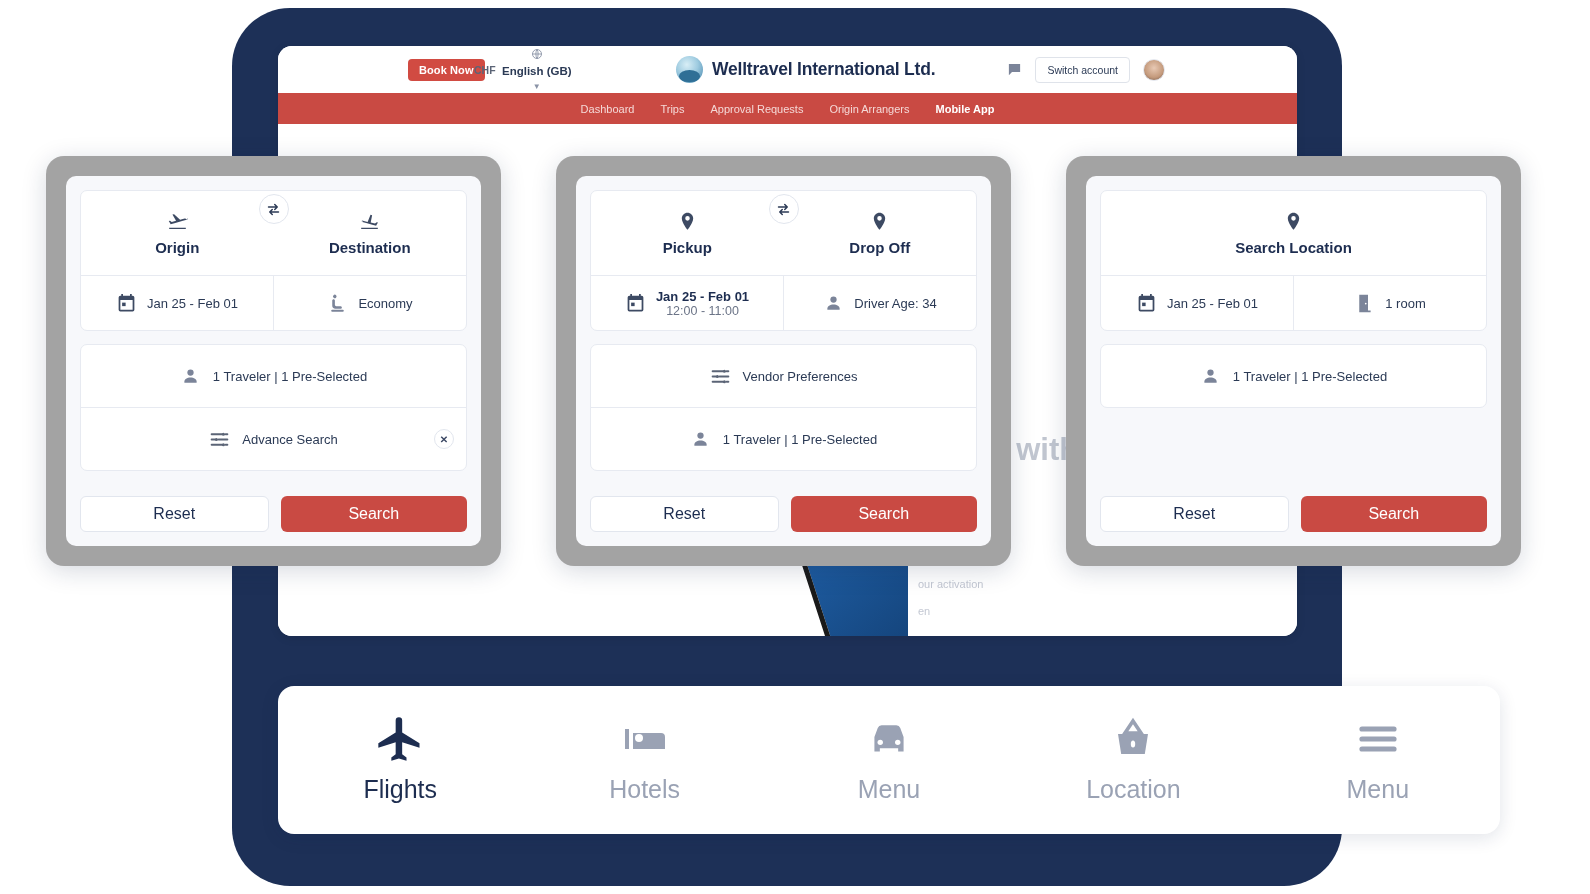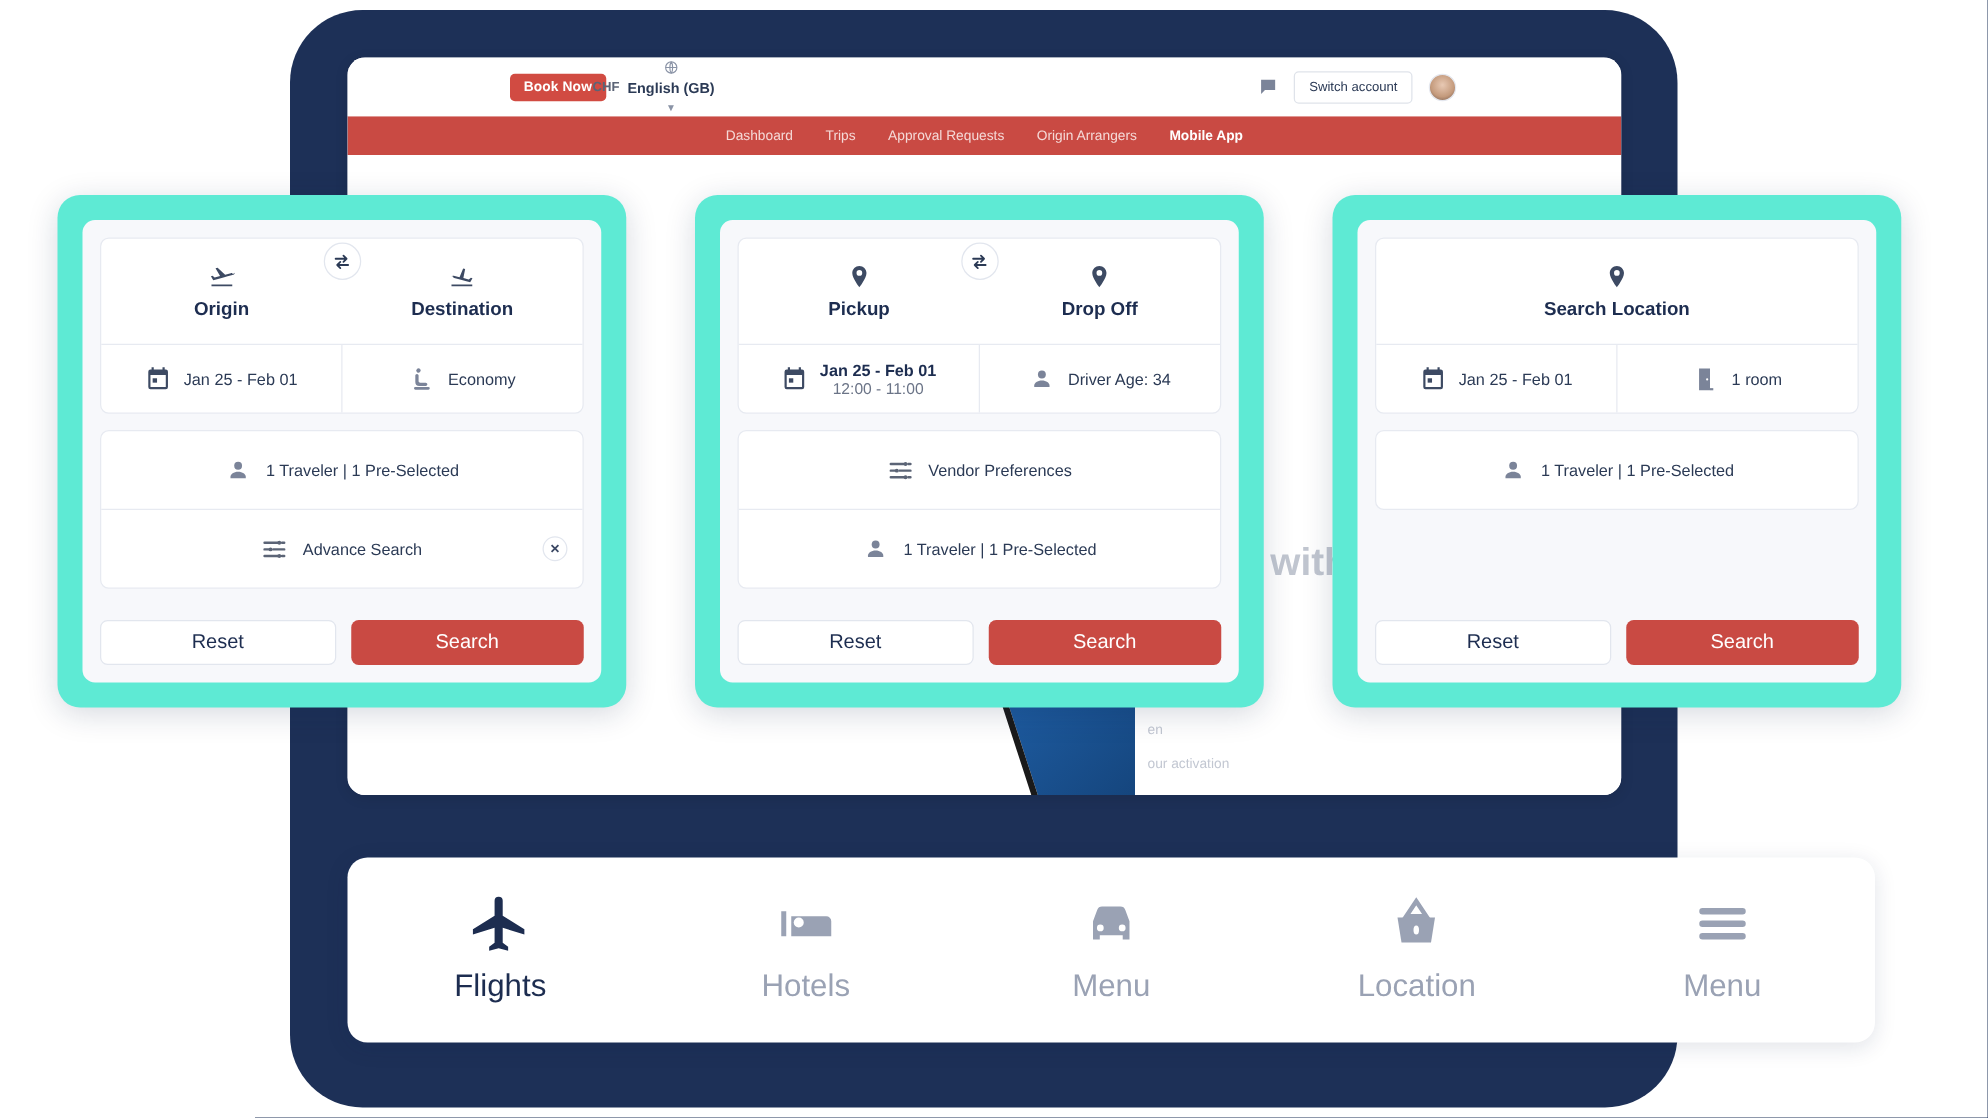--- a/index.html
+++ b/index.html
@@ -144,21 +144,21 @@
     background: linear-gradient(155deg, #13437c 0%, #1d5a9e 45%, #0f3665 100%);
     border: 5px solid #1a1a1a;
     transform: rotate(-18deg);
   }
   .phone.p1 { left: 140px; top: -40px; width: 150px; height: 330px; }
   .phone.p2 { left: 188px; top: 120px; width: 160px; height: 340px; }
 
   
   .card {
     position: absolute;
-    background: #5eead4;
+    background: #a3a3a3;
     border-radius: 18px;
     box-shadow: 0 5px 24px rgba(20,35,70,.17);
     padding: 20px;
   }
   .card-inner {
     background: #f7f8fb;
     border-radius: 10px;
     padding: 14px;
     height: 100%;
     display: flex;
@@ -250,20 +250,24 @@
 
     <div class="lang-wrap">
       <svg class="globe-ico" viewBox="0 0 24 24" fill="none" stroke="#8a93a6" stroke-width="1.8">
         <circle cx="12" cy="12" r="9"></circle>
           <path d="M3 12h18M12 3c3 3.5 3 14 0 18M12 3c-3 3.5-3 14 0 18"></path>
       </svg>
       <span class="lang-txt">English (GB)</span>
       <span class="caret">▼</span>
     </div>
 
+    <div class="brand">
+      <div class="brand-logo"></div>
+      <span class="brand-name">Welltravel International Ltd.</span>
+    </div>
 
     <div class="hdr-right">
       <svg class="chat-ico" viewBox="0 0 24 24" fill="#7b8499">
         <path d="M3 3h18v13H8l-5 5V3z"></path>
       </svg>
       <button class="switch-acct">Switch account</button>
       <div class="avatar"></div>
     </div>
   </div>
 
@@ -277,22 +281,22 @@
 
   <div class="win-body">
     <div class="phones">
       <div class="phone p1"></div>
       <div class="phone p2"></div>
     </div>
 
     <div class="promo-head">Travel with the Mobile App</div>
     <div class="promo-list">
       <div>on your phone</div>
+      <div>our activation</div>
       <div>en</div>
-      <div>our activation</div>
     </div>
 
   </div>
 </div>
 
 <div class="card flights">
   <div class="card-inner">
     <div class="field-group">
       <div class="row">
         <div class="cell tall">

